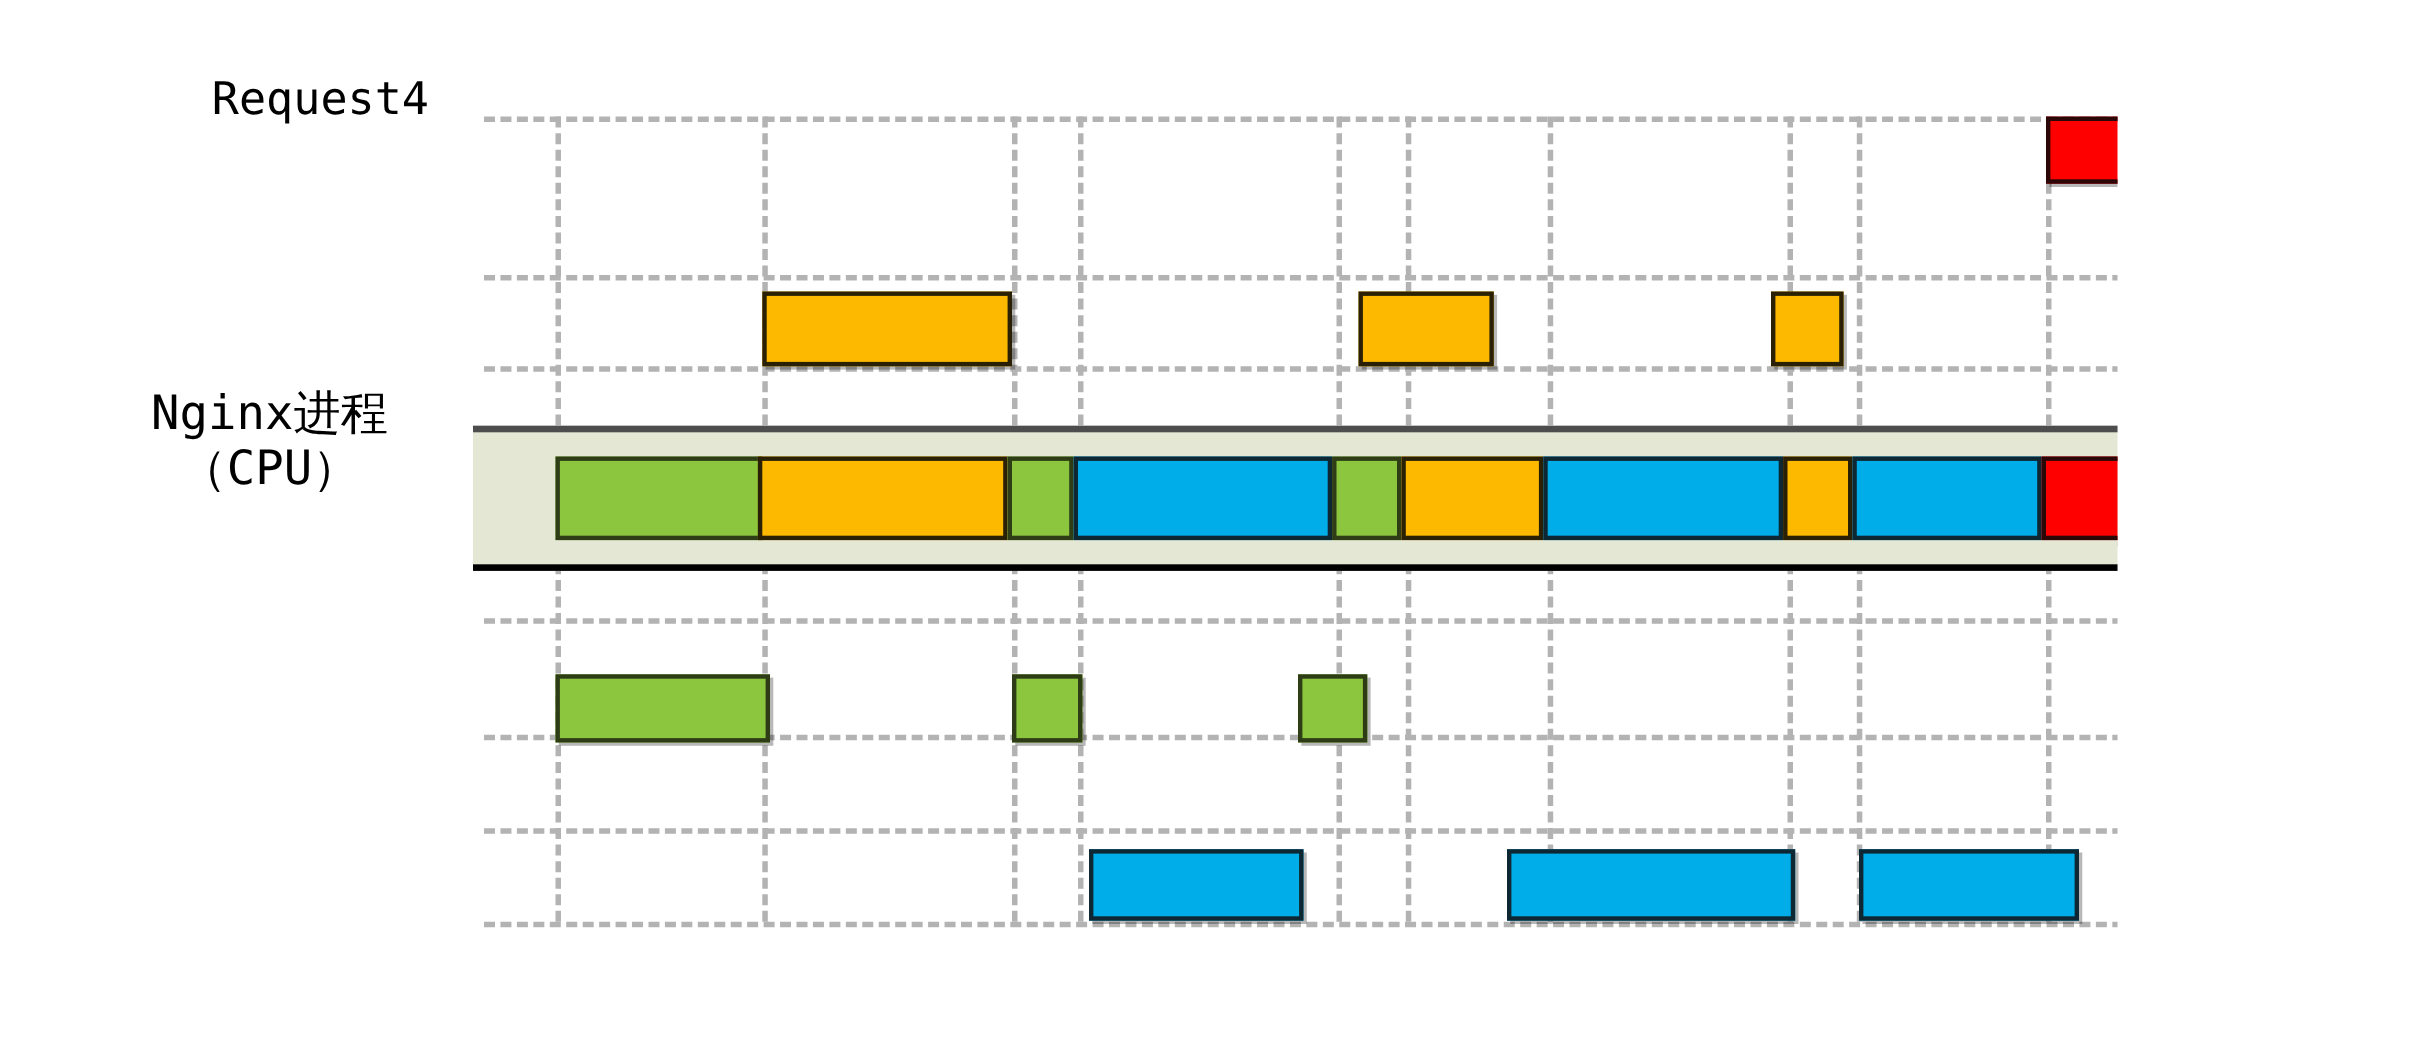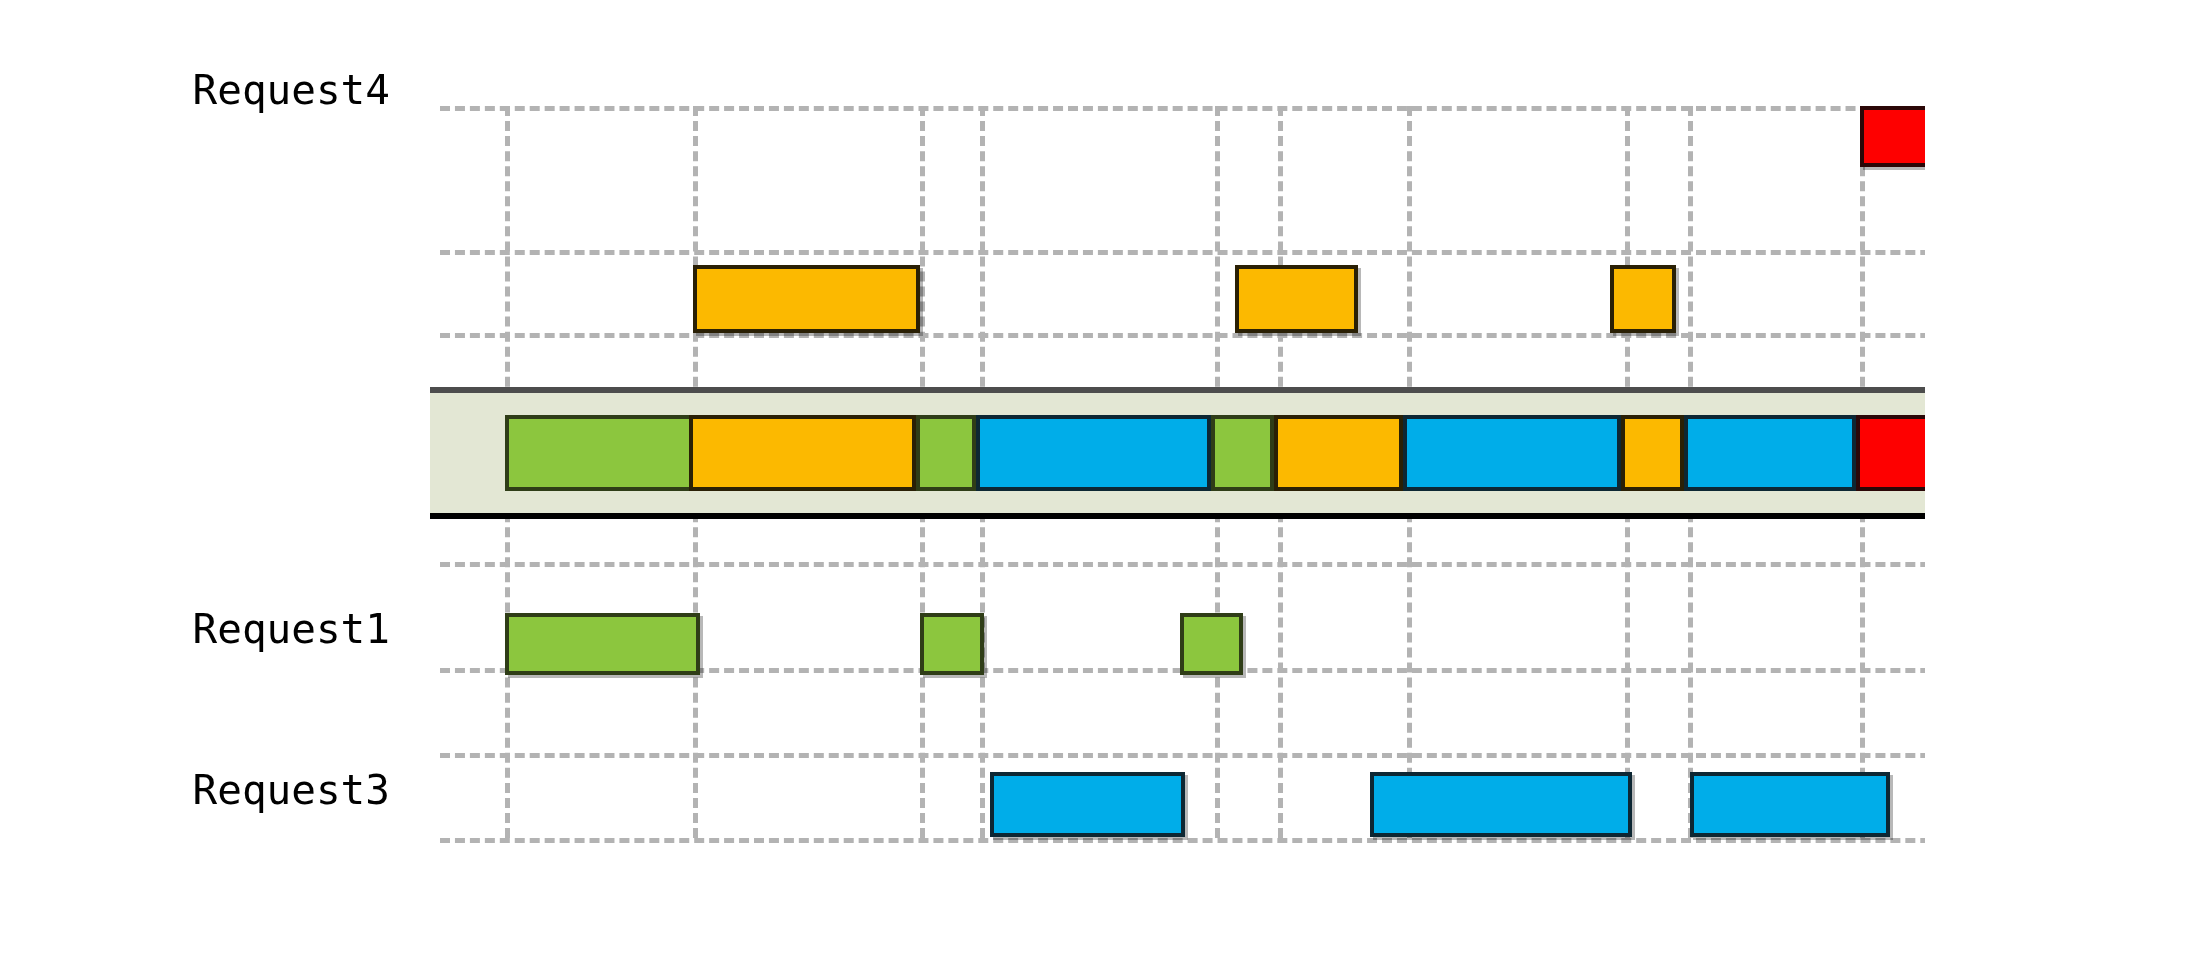--- a/index.html
+++ b/index.html
@@ -138,18 +138,18 @@
       <div class="bar green" style="left: 920px; top: 613px; width: 64px; height: 62px;"></div>
       <div class="bar green" style="left: 1180px; top: 613px; width: 63px; height: 62px;"></div>
       <div class="bar blue" style="left: 990px; top: 772px; width: 195px; height: 65px;"></div>
       <div class="bar blue" style="left: 1370px; top: 772px; width: 262px; height: 65px;"></div>
       <div class="bar blue" style="left: 1690px; top: 772px; width: 200px; height: 65px;"></div>
     </div>
 
   <div class="row-label" id="label-request4" style="left:60px; top:68px; width:330px;">Request4</div>
 
 
+  <div class="row-label two-line" id="label-cpu" style="left:50px; top:352px; width:390px;">Nginx进程
+（CPU）</div>
 
-  <div class="row-label" id="label-request1" style="left:60px; top:607px; width:330px;">Request1</div>
 
-  <div class="row-label" id="label-request3" style="left:60px; top:768px; width:330px;">Request3</div>
 
 </div>
 
 </body></html>

